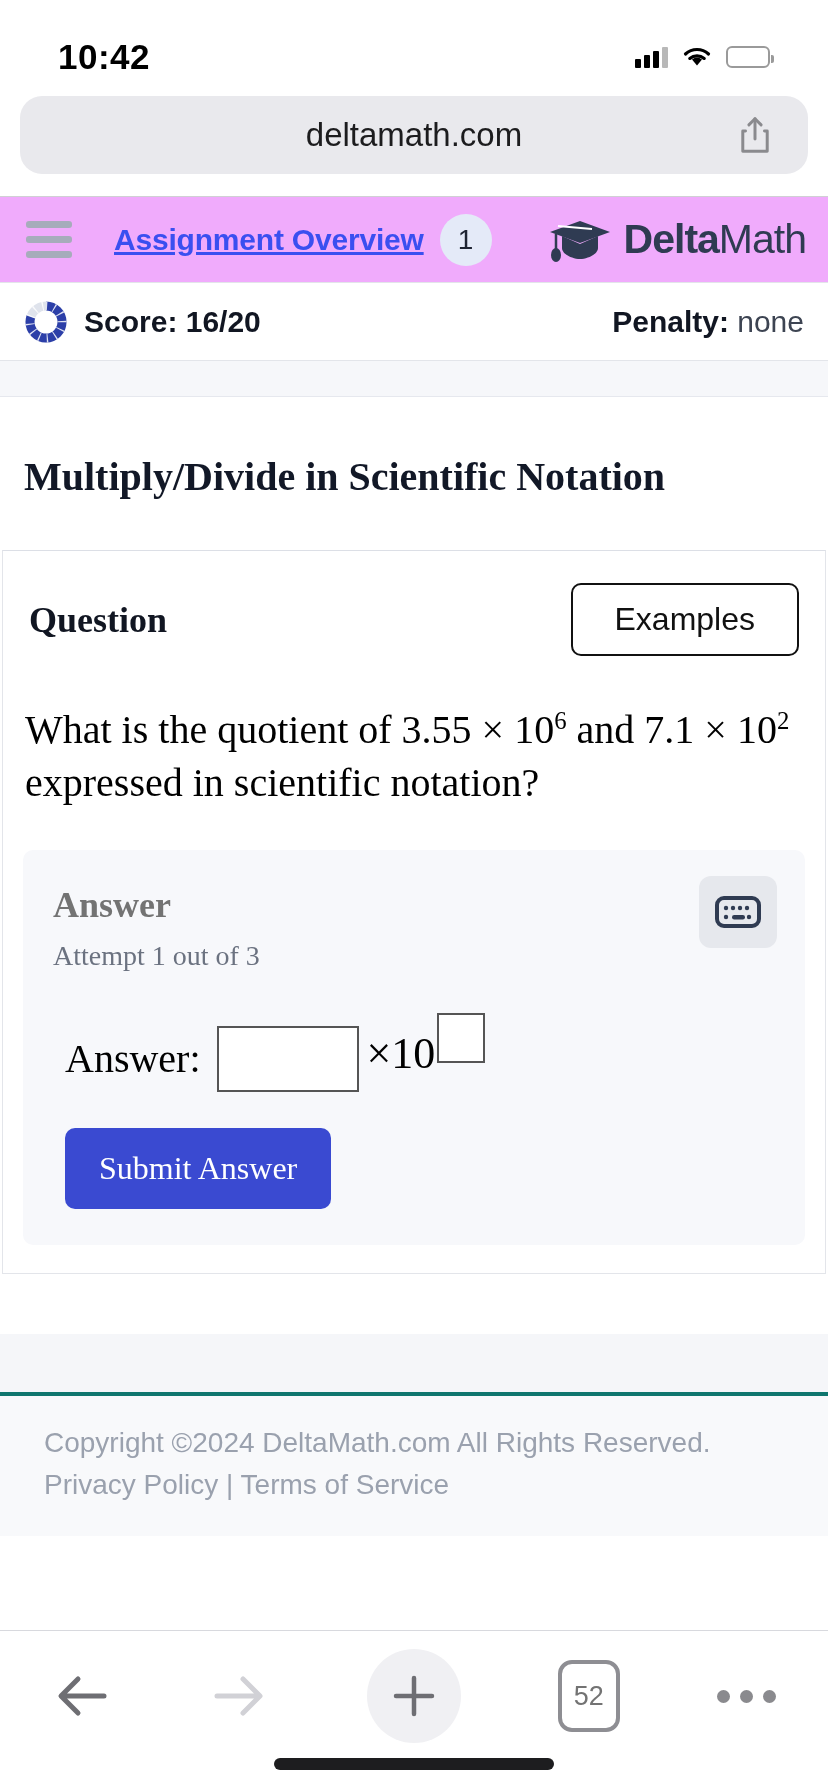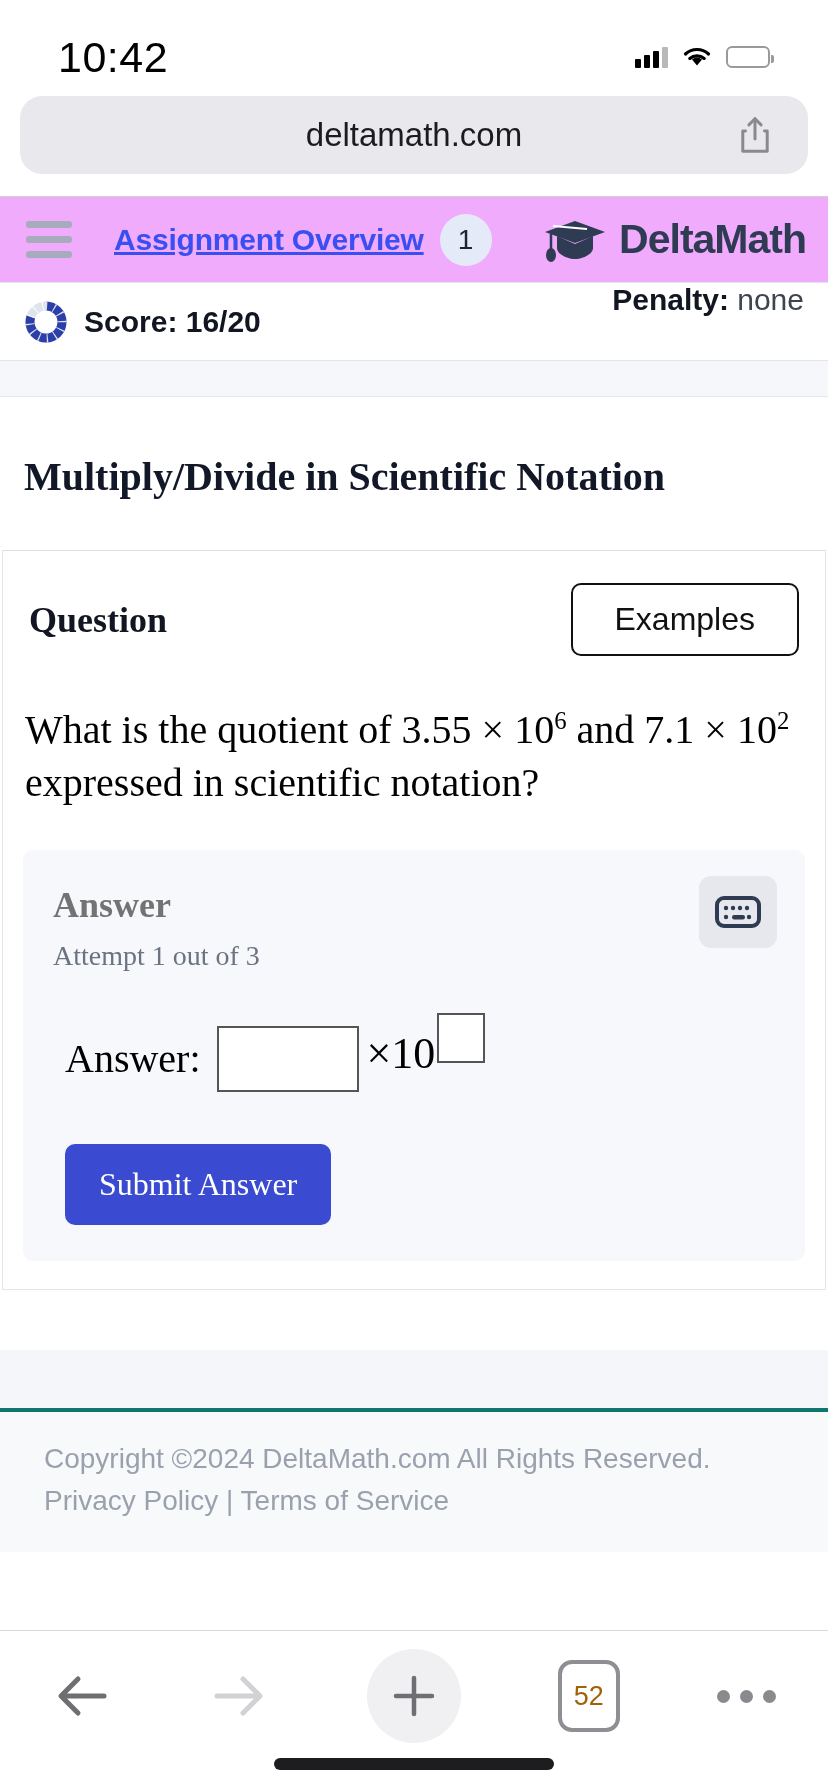--- a/index.html
+++ b/index.html
@@ -11,21 +11,21 @@
   }
   body { position: relative; }
 
   
   .status-bar {
     height: 90px;
     display: flex; align-items: center; justify-content: space-between;
     padding: 24px 58px 0 58px;
   }
   .status-time {
-    font-size: 43px; font-weight: 400; color: #000; letter-spacing: .5px;
+    font-size: 35px; font-weight: 700; color: #000; letter-spacing: .5px;
   }
   .status-right { display: flex; align-items: center; gap: 13px; }
   .signal-bars { display: flex; align-items: flex-end; gap: 3px; height: 22px; }
   .signal-bars i { display: block; width: 6px; background: #000; border-radius: 1px; }
   .signal-bars i:nth-child(1) { height: 9px; }
   .signal-bars i:nth-child(2) { height: 13px; }
   .signal-bars i:nth-child(3) { height: 17px; }
   .signal-bars i:nth-child(4) { height: 21px; background: #b8b8b8; }
   .battery {
     width: 44px; height: 22px; border: 2px solid #9a9a9a; border-radius: 6px;
@@ -64,25 +64,25 @@
     letter-spacing: -.2px;
   }
   .nav-badge {
     margin-left: 16px; min-width: 52px; height: 52px; border-radius: 26px;
     background: #e4eaf8; color: #1e2433; font-size: 28px;
     display: flex; align-items: center; justify-content: center;
   }
   .dm-logo { margin-left: auto; display: flex; align-items: center; gap: 12px; }
   .dm-logo-text { font-size: 41px; color: #2f3b52; letter-spacing: -1px; white-space: nowrap; }
   .dm-logo-text .b { font-weight: 700; }
-  .dm-logo-text .l { font-weight: 700; }
+  .dm-logo-text .l { font-weight: 400; }
 
   
   .score-bar {
-    height: 78px; background: #fff; display: flex; 
+    height: 78px; background: #fff; display: flex; align-items: center;
     padding: 0 24px; border-bottom: 1px solid #e3e5ea;
   }
   .score-left { display: flex; align-items: center; gap: 16px; }
   .score-text { font-size: 30px; font-weight: 700; color: #111622; }
   .penalty { margin-left: auto; font-size: 30px; color: #3d4452; }
   .penalty b { color: #111622; font-weight: 700; }
   .penalty span { color: #3d4452; font-weight: 400; }
 
   
   .gray-strip { height: 36px; background: #f6f7fa; border-bottom: 1px solid #e6e8ee; }
@@ -153,21 +153,21 @@
     font-family: "Liberation Serif", serif; font-size: 44px; color: #000;
     margin-left: 8px; position: relative; white-space: nowrap;
   }
   .exp-box {
     display: inline-block; width: 48px; height: 50px;
     border: 2px solid #555; background: #fff;
     position: relative; top: -26px; margin-left: 2px;
   }
 
   .submit-btn {
-    margin-top: 52px; margin-left: 12px;
+    margin-top: 36px; margin-left: 12px;
     background: #3a4ad1; color: #fff; border: none; border-radius: 10px;
     padding: 22px 34px; font-size: 32px;
     font-family: "Liberation Serif", serif; cursor: pointer;
   }
 
   .below-card { height: 60px; background: #fff; }
   .page-gap { height: 58px; background: #f5f6f9; }
 
   
   .footer {
@@ -187,21 +187,21 @@
     padding: 18px 52px 0 52px;
   }
   .bb-item { display: flex; align-items: center; justify-content: center; cursor: pointer; }
   .plus-circle {
     width: 94px; height: 94px; border-radius: 50%; background: #f0f0f3;
     display: flex; align-items: center; justify-content: center;
   }
   .tab-count {
     width: 62px; height: 72px; border: 4px solid #8e8e93; border-radius: 14px;
     display: flex; align-items: center; justify-content: center;
-    font-size: 27px; color: #a16207; font-weight: 500;
+    font-size: 27px; color: #737373; font-weight: 500;
   }
   .dots { display: flex; gap: 10px; }
   .dots i { width: 13px; height: 13px; border-radius: 50%; background: #8a8a8e; display: block; }
   .home-indicator {
     position: absolute; bottom: 22px; left: 50%; transform: translateX(-50%);
     width: 280px; height: 12px; background: #1d1d1f; border-radius: 6px;
   }
 </style>
 </head>
 <body>

